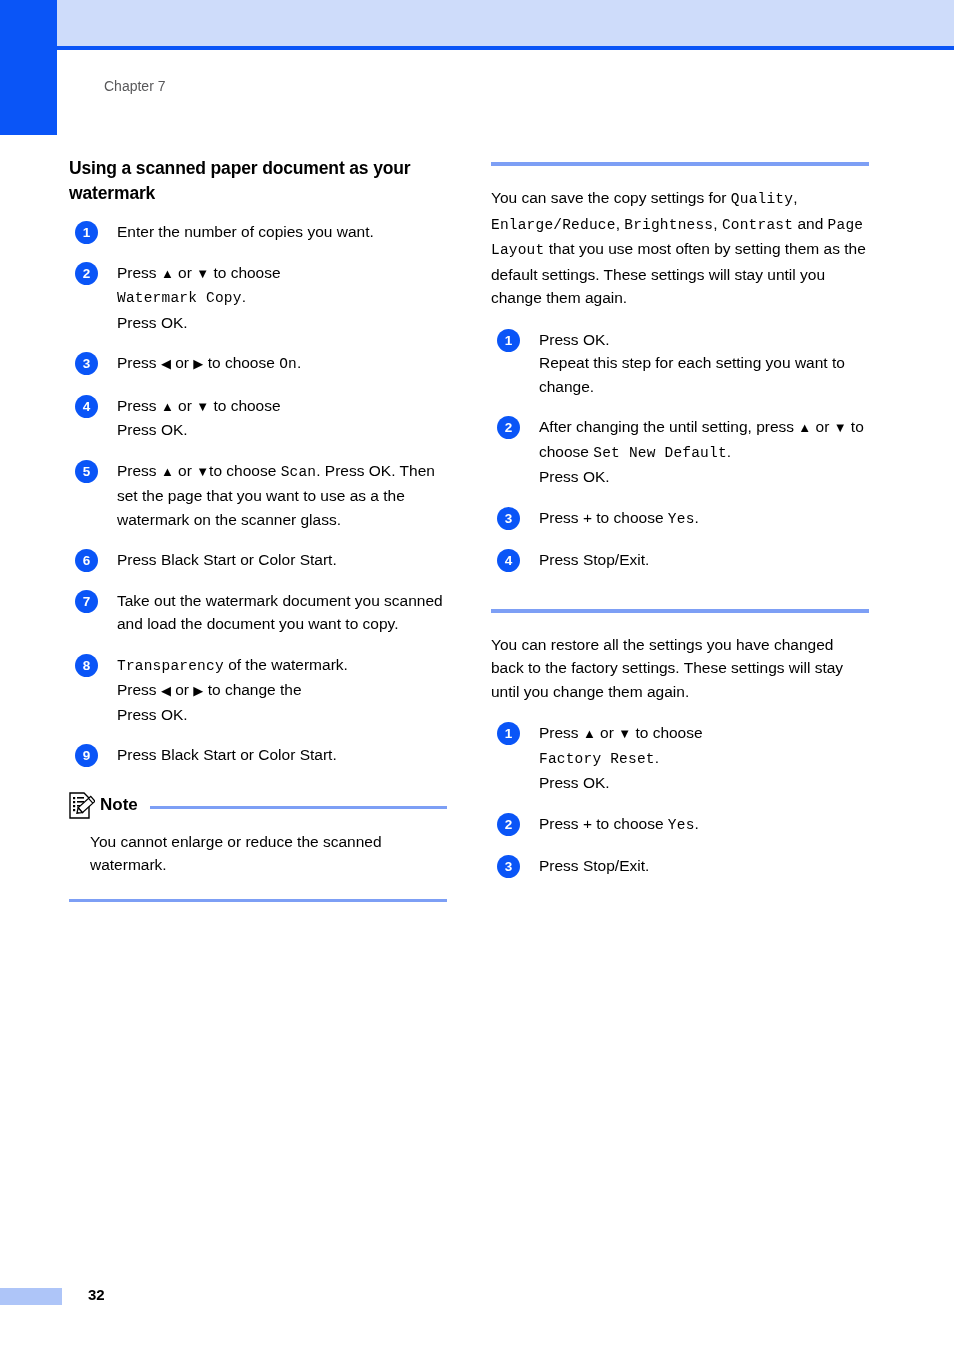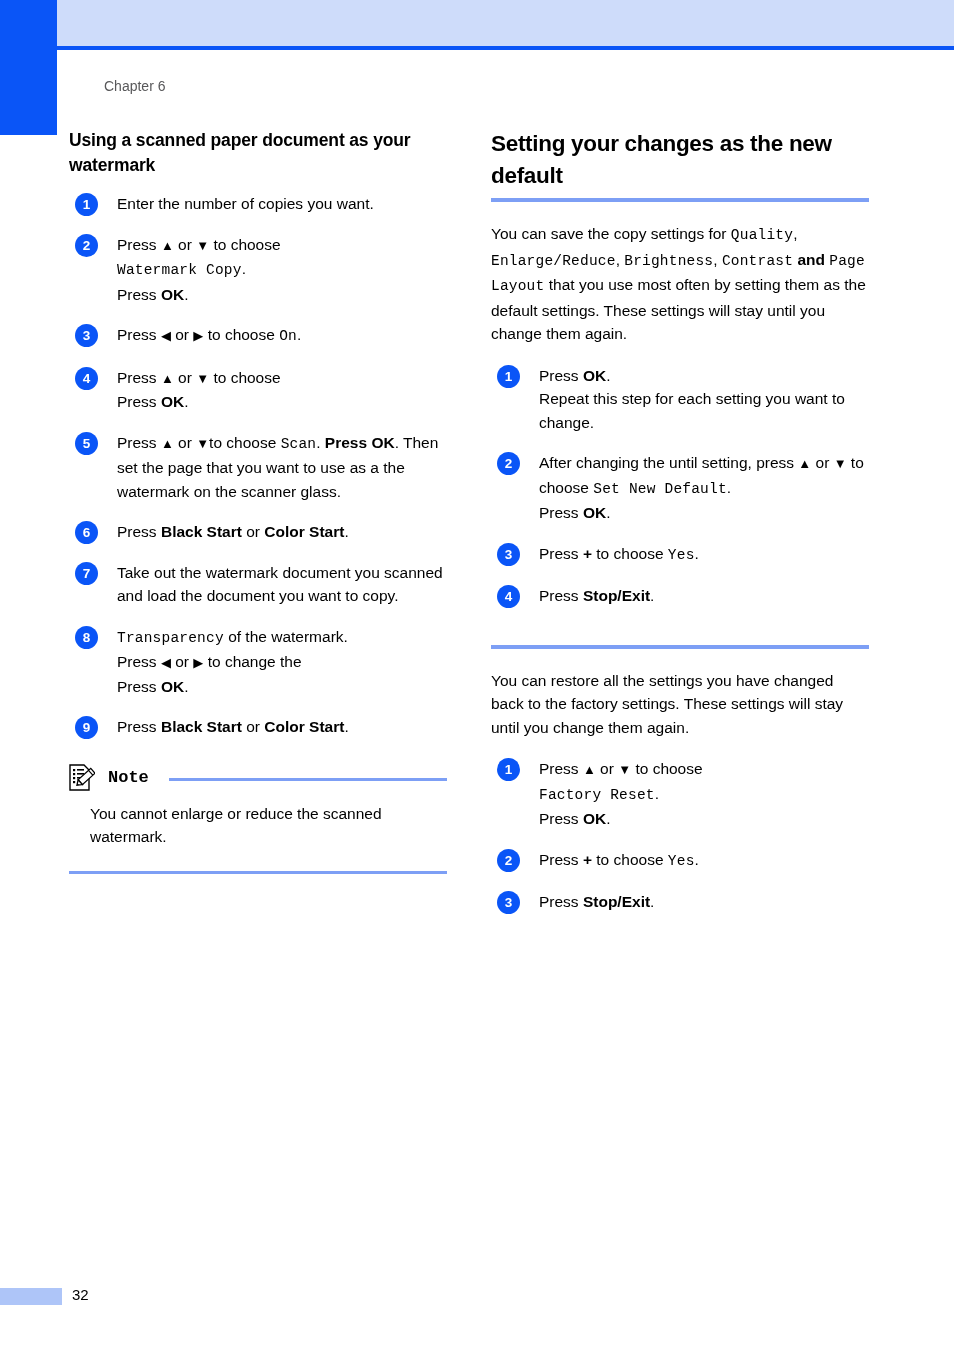--- a/index.html
+++ b/index.html
@@ -44,38 +44,38 @@
   .footer-tab {
     position: absolute;
     left: 0;
     top: 1288px;
     width: 62px;
     height: 17px;
     background: #aec5f8;
   }
   .page-num {
     position: absolute;
-    left: 72px;
+    left: 88px;
     top: 1286px;
     font-size: 15px;
-    font-weight: normal;
+    font-weight: bold;
     letter-spacing: -0.2px;
   }
   .chapter-label {
     position: absolute;
     left: 104px;
     top: 78px;
     font-size: 14px;
     color: #58585a;
   }
 
   
   .col {
     position: absolute;
-    top: 128px;
+    top: 156px;
     width: 378px;
   }
   .col-left  { left: 69px; }
   .col-right { left: 491px; }
 
   
   h2.sub-head {
     font-size: 17.5px;
     font-weight: bold;
     line-height: 25px;
@@ -125,32 +125,31 @@
     text-align: center;
   }
   .step-text { display: block; }
 
   
   .mono {
     font-family: "Liberation Mono", monospace;
     font-size: 14.5px;
     letter-spacing: 0.2px;
   }
-  .b { font-weight: bold; }
+  .b { font-weight: normal; }
   .arrow { font-size: 13px; letter-spacing: 0; }
 
   
   .note {
     margin-top: 24px;
   }
   .note-head {
     display: flex;
     align-items: center;
-    gap: 8px;
-    font-family: Liberation Mono, monospace;
+    gap: 0px;
   }
   .note-icon {
     width: 27px;
     height: 29px;
     flex: 0 0 auto;
     margin-left: -1px;
   }
   .note-title {
     font-size: 17px;
     font-weight: bold;
@@ -174,21 +173,21 @@
     background: #7d9ff5;
     margin-top: 22px;
   }
 </style>
 </head>
 <body>
 
 <div class="side-tab"></div>
 <div class="hdr-band"></div>
 <div class="hdr-rule"></div>
-<div class="chapter-label">Chapter 6</div>
+<div class="chapter-label">Chapter 7</div>
 <div class="footer-tab"></div>
 <div class="page-num">32</div>
 
 <div class="col col-left">
 
   <h2 class="sub-head">Using a scanned paper document as your watermark</h2>
 
   <div>
       <div class="step">
         <span class="step-badge">1</span>
@@ -257,21 +256,20 @@
       <span class="note-head-rule"></span>
     </div>
     <div class="note-body">You cannot enlarge or reduce the scanned watermark.</div>
     <div class="note-bottom-rule"></div>
   </div>
 
 </div>
 
 <div class="col col-right">
 
-  <h1 class="sec-head">Setting your changes as the new default</h1>
   <div class="sec-rule"></div>
   <p class="body"><span>You can save the copy settings for </span><span class="mono">Quality</span><span>, </span><span class="mono">Enlarge/Reduce</span><span>, </span><span class="mono">Brightness</span><span>, </span><span class="mono">Contrast</span><span class="b"> and </span><span class="mono">Page Layout</span><span> that you use most often by setting them as the default settings. These settings will stay until you change them again.</span></p>
   <div>
       <div class="step">
         <span class="step-badge">1</span>
         <span class="step-text"><span>Press </span><span class="b">OK</span><span>.</span></span>
         <span class="step-text"><span>Repeat this step for each setting you want to change.</span></span>
       </div>
       <div class="step">
         <span class="step-badge">2</span>

